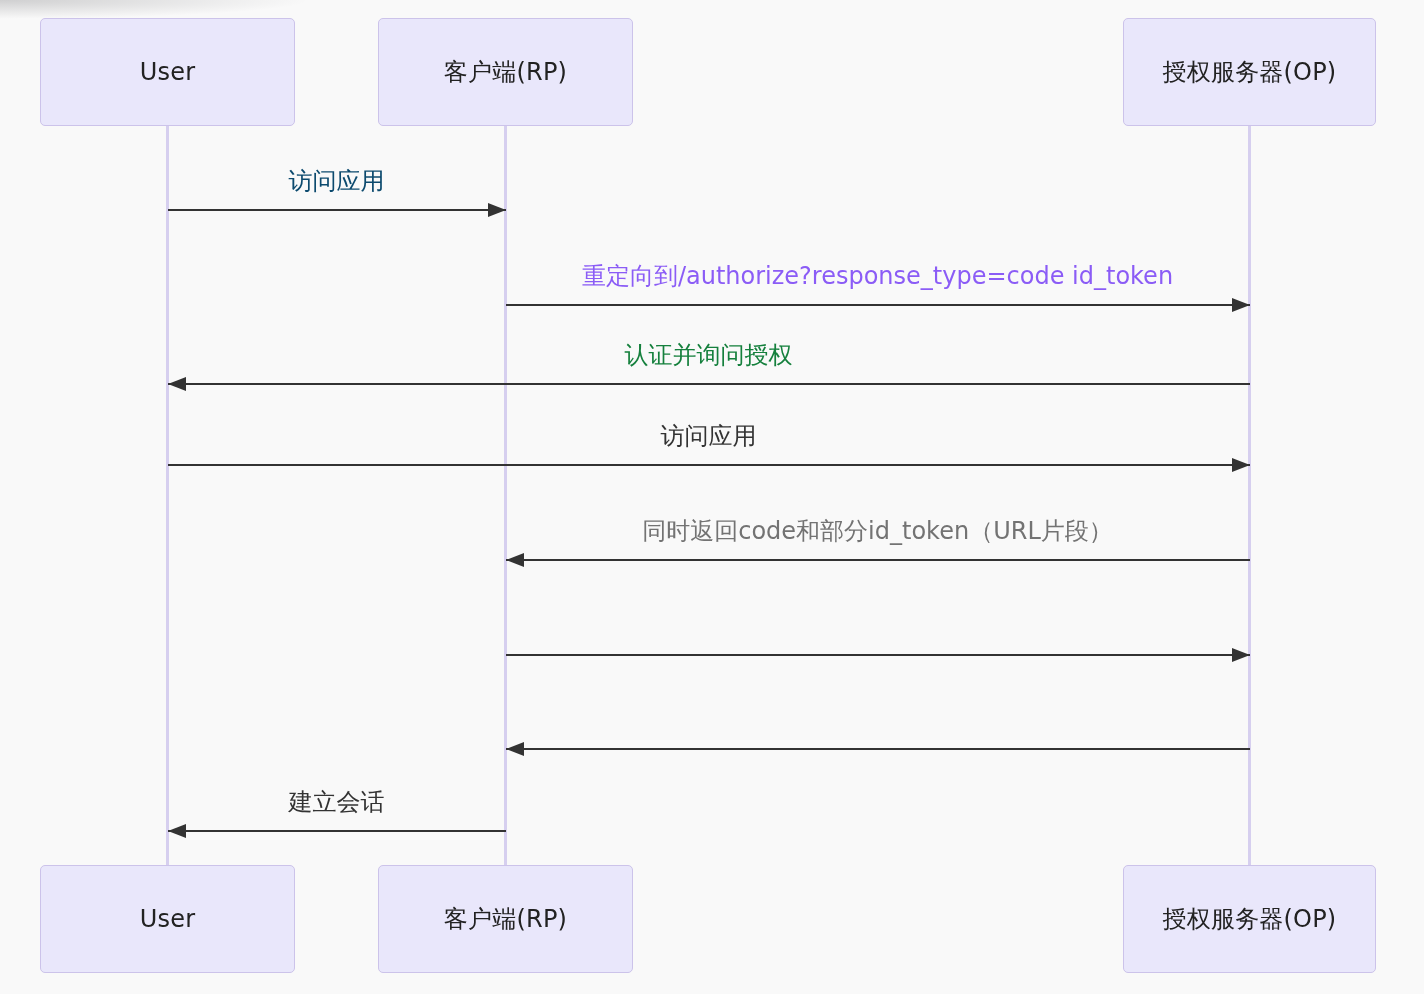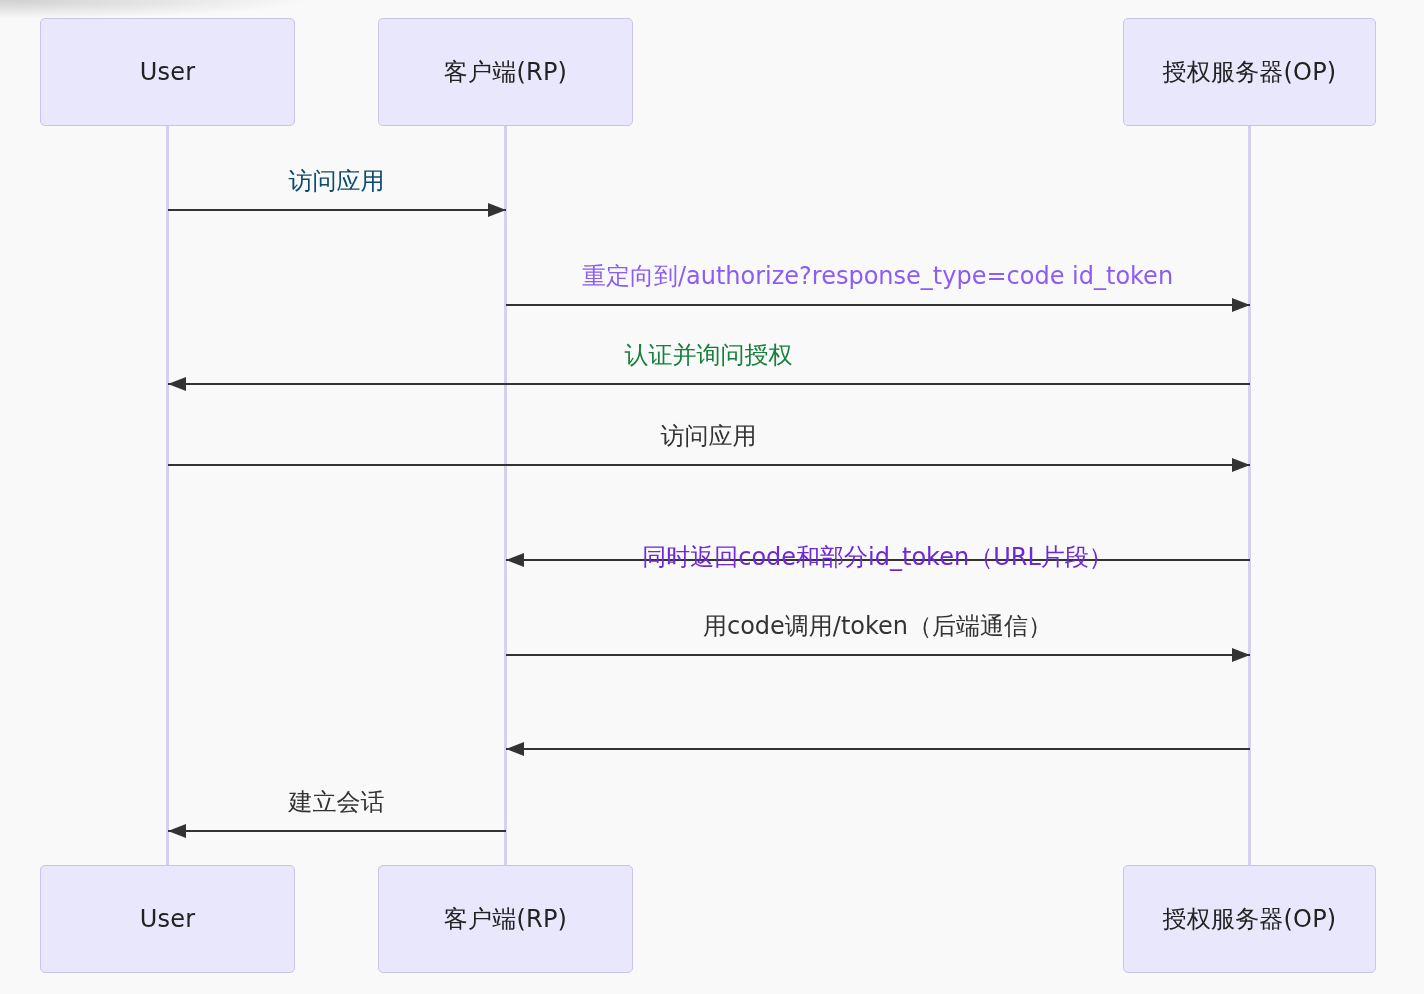--- a/index.html
+++ b/index.html
@@ -84,22 +84,21 @@
     <div class="arrow-head" style="top: 298px; left: 1231.5px; border-left: 18px solid rgb(51, 51, 51);"></div>
     <div class="msg-label" style="left: 877.5px; top: 259px; color: #8b5cf6;">重定向到/authorize?response_type=code id_token</div>
     <div class="msg-line" style="left: 167.5px; width: 1082px; top: 383px; background: rgb(51, 51, 51);"></div>
     <div class="arrow-head" style="top: 377px; left: 167.5px; border-right: 18px solid rgb(51, 51, 51);"></div>
     <div class="msg-label" style="left: 708.5px; top: 338px; color: #15803d;">认证并询问授权</div>
     <div class="msg-line" style="left: 167.5px; width: 1082px; top: 464px; background: rgb(51, 51, 51);"></div>
     <div class="arrow-head" style="top: 458px; left: 1231.5px; border-left: 18px solid rgb(51, 51, 51);"></div>
     <div class="msg-label" style="left: 708.5px; top: 419px; color: rgb(51, 51, 51);">访问应用</div>
     <div class="msg-line" style="left: 505.5px; width: 744px; top: 559px; background: rgb(51, 51, 51);"></div>
     <div class="arrow-head" style="top: 553px; left: 505.5px; border-right: 18px solid rgb(51, 51, 51);"></div>
-    <div class="msg-label" style="left: 877.5px; top: 514px; color: #6d28d9; margin-top: 26px;">同时返回code和部分id_token（URL片段）</div>
+    <div class="msg-label" style="left: 877.5px; top: 514px; color: #737373;">同时返回code和部分id_token（URL片段）</div>
     <div class="msg-line" style="left: 505.5px; width: 744px; top: 654px; background: rgb(51, 51, 51);"></div>
     <div class="arrow-head" style="top: 648px; left: 1231.5px; border-left: 18px solid rgb(51, 51, 51);"></div>
-    <div class="msg-label" style="left: 877.5px; top: 609px; color: rgb(51, 51, 51);">用code调用/token（后端通信）</div>
     <div class="msg-line" style="left: 505.5px; width: 744px; top: 748px; background: rgb(51, 51, 51);"></div>
     <div class="arrow-head" style="top: 742px; left: 505.5px; border-right: 18px solid rgb(51, 51, 51);"></div>
     <div class="msg-line" style="left: 167.5px; width: 338px; top: 830px; background: rgb(51, 51, 51);"></div>
     <div class="arrow-head" style="top: 824px; left: 167.5px; border-right: 18px solid rgb(51, 51, 51);"></div>
     <div class="msg-label" style="left: 336.5px; top: 785px; color: rgb(51, 51, 51); text-align: center;">建立会话</div>
   </div>
 
 </body></html>

